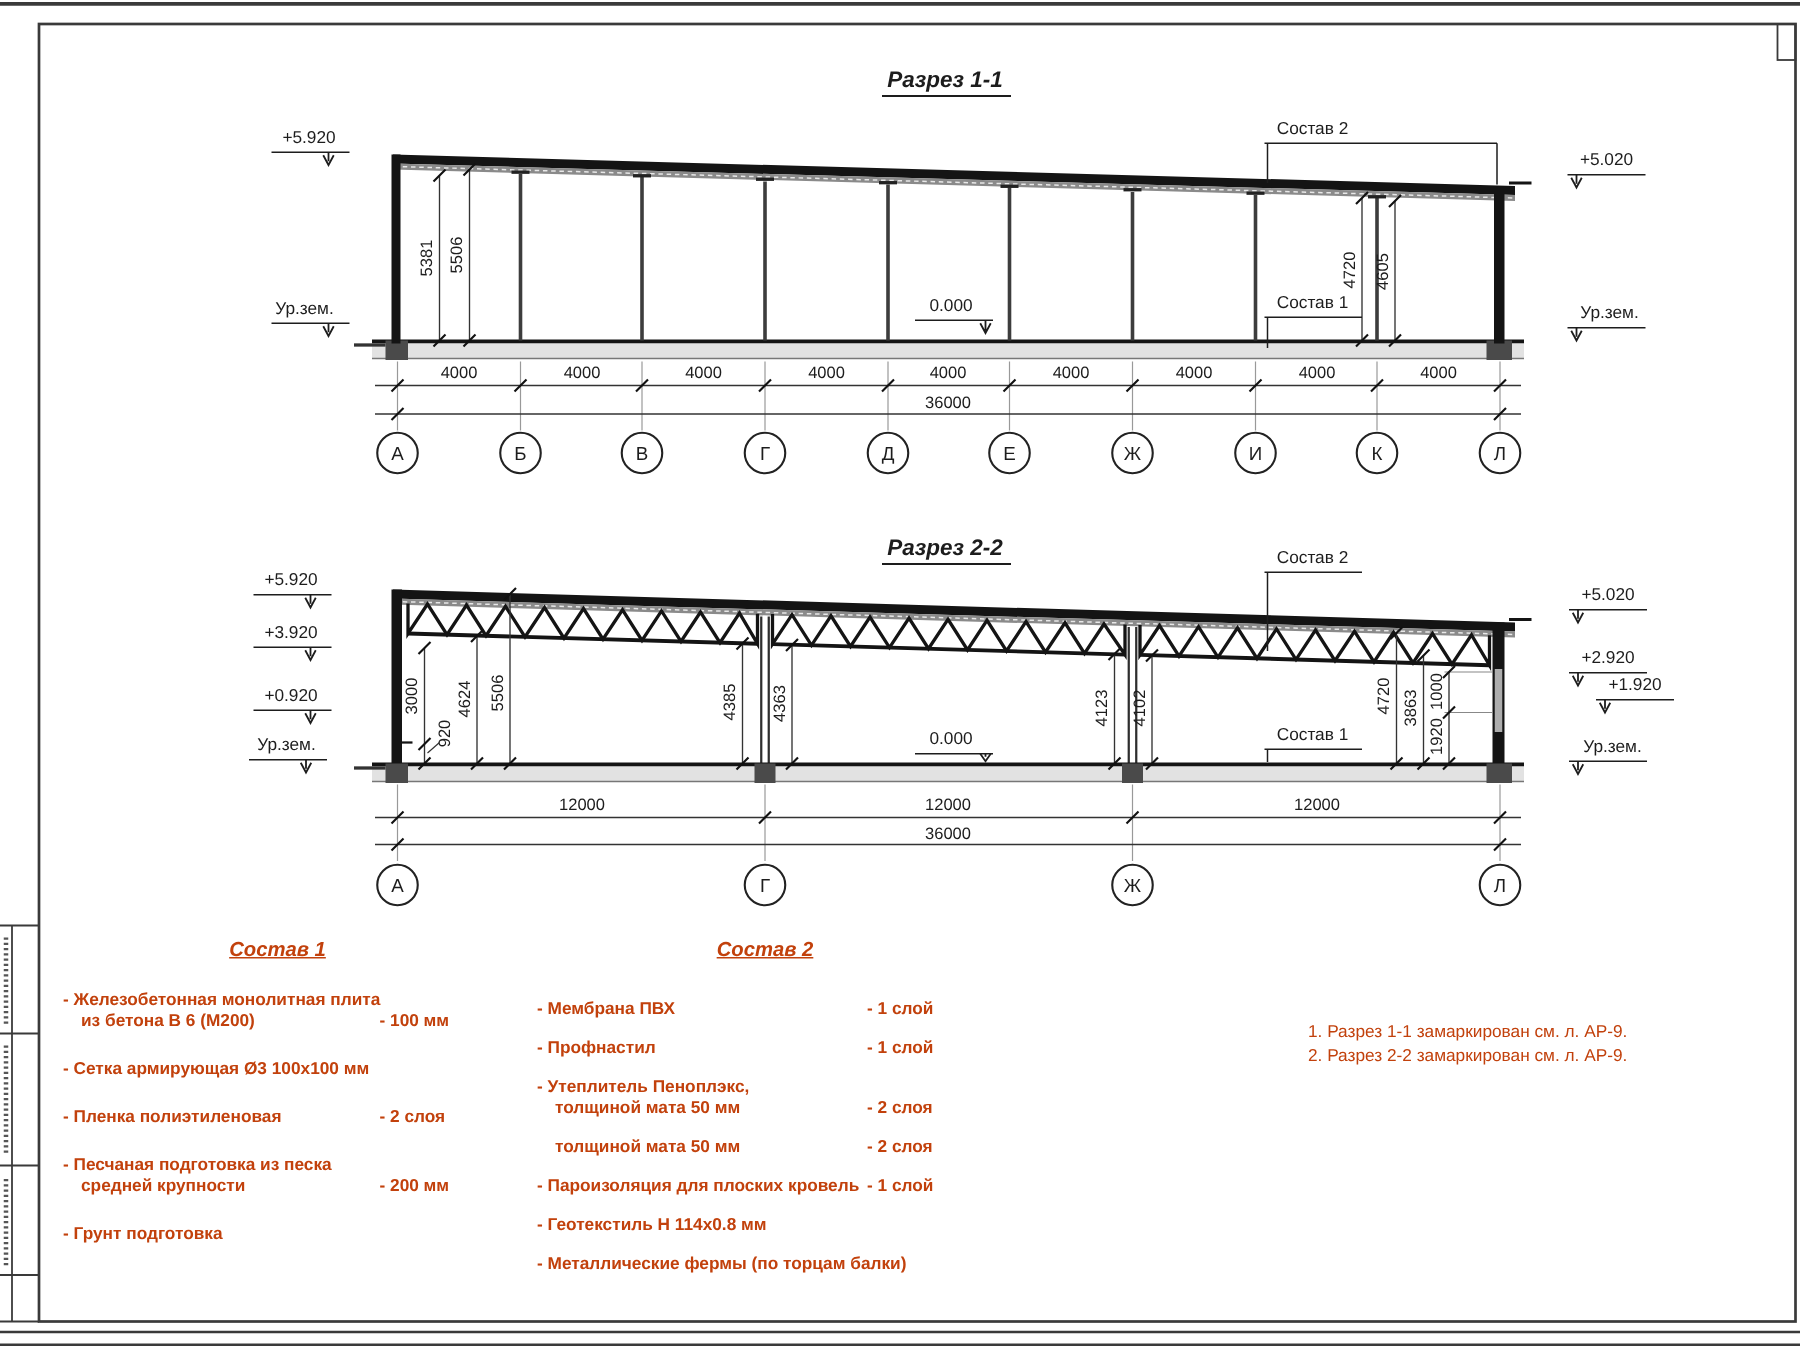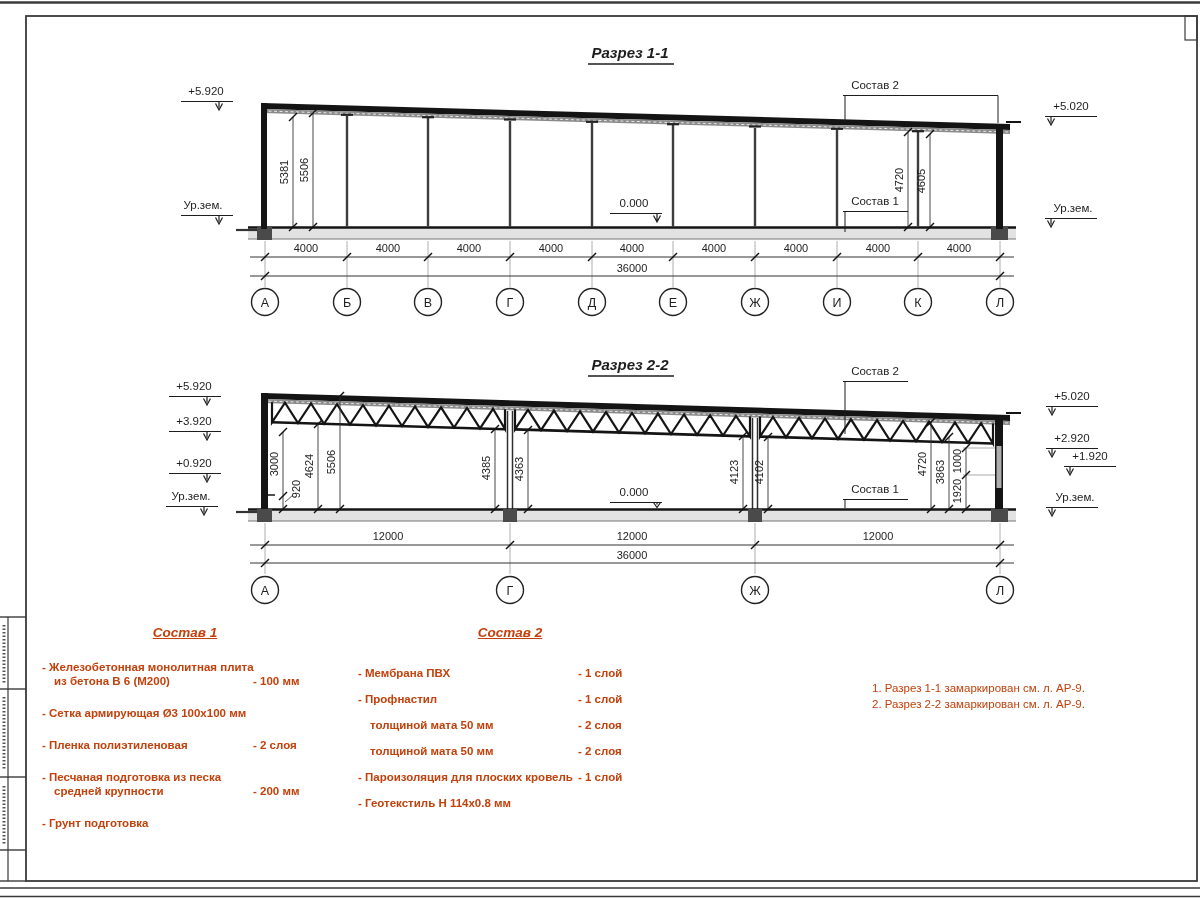--- a/index.html
+++ b/index.html
@@ -411,34 +411,40 @@
     <div>- Мембрана ПВХ</div>
 
     <div class="val">- 1 слой</div>
   </div>
   <div class="ci">
     <div>- Профнастил</div>
 
     <div class="val">- 1 слой</div>
   </div>
   <div class="ci">
+    <div>- Утеплитель Пеноплэкс,</div>
     <div class="l2">толщиной мата 50 мм</div>
     <div class="val">- 2 слоя</div>
   </div>
   <div class="ci">
     <div class="l2">толщиной мата 50 мм</div>
     <div class="val">- 2 слоя</div>
   </div>
   <div class="ci">
     <div>- Пароизоляция для плоских кровель</div>
 
     <div class="val">- 1 слой</div>
   </div>
   <div class="ci">
     <div>- Геотекстиль Н 114х0.8 мм</div>
+
+    <div class="val"></div>
+  </div>
+  <div class="ci">
+    <div>- Металлические фермы (по торцам балки)</div>
 
     <div class="val"></div>
   </div>
 </div>
 
 <div class="notes" style="left:872px;top:641px;width:280px;margin-top:40px;">
   <div>1. Разрез 1-1 замаркирован см. л. АР-9.</div>
   <div>2. Разрез 2-2 замаркирован см. л. АР-9.</div>
 </div>
 

